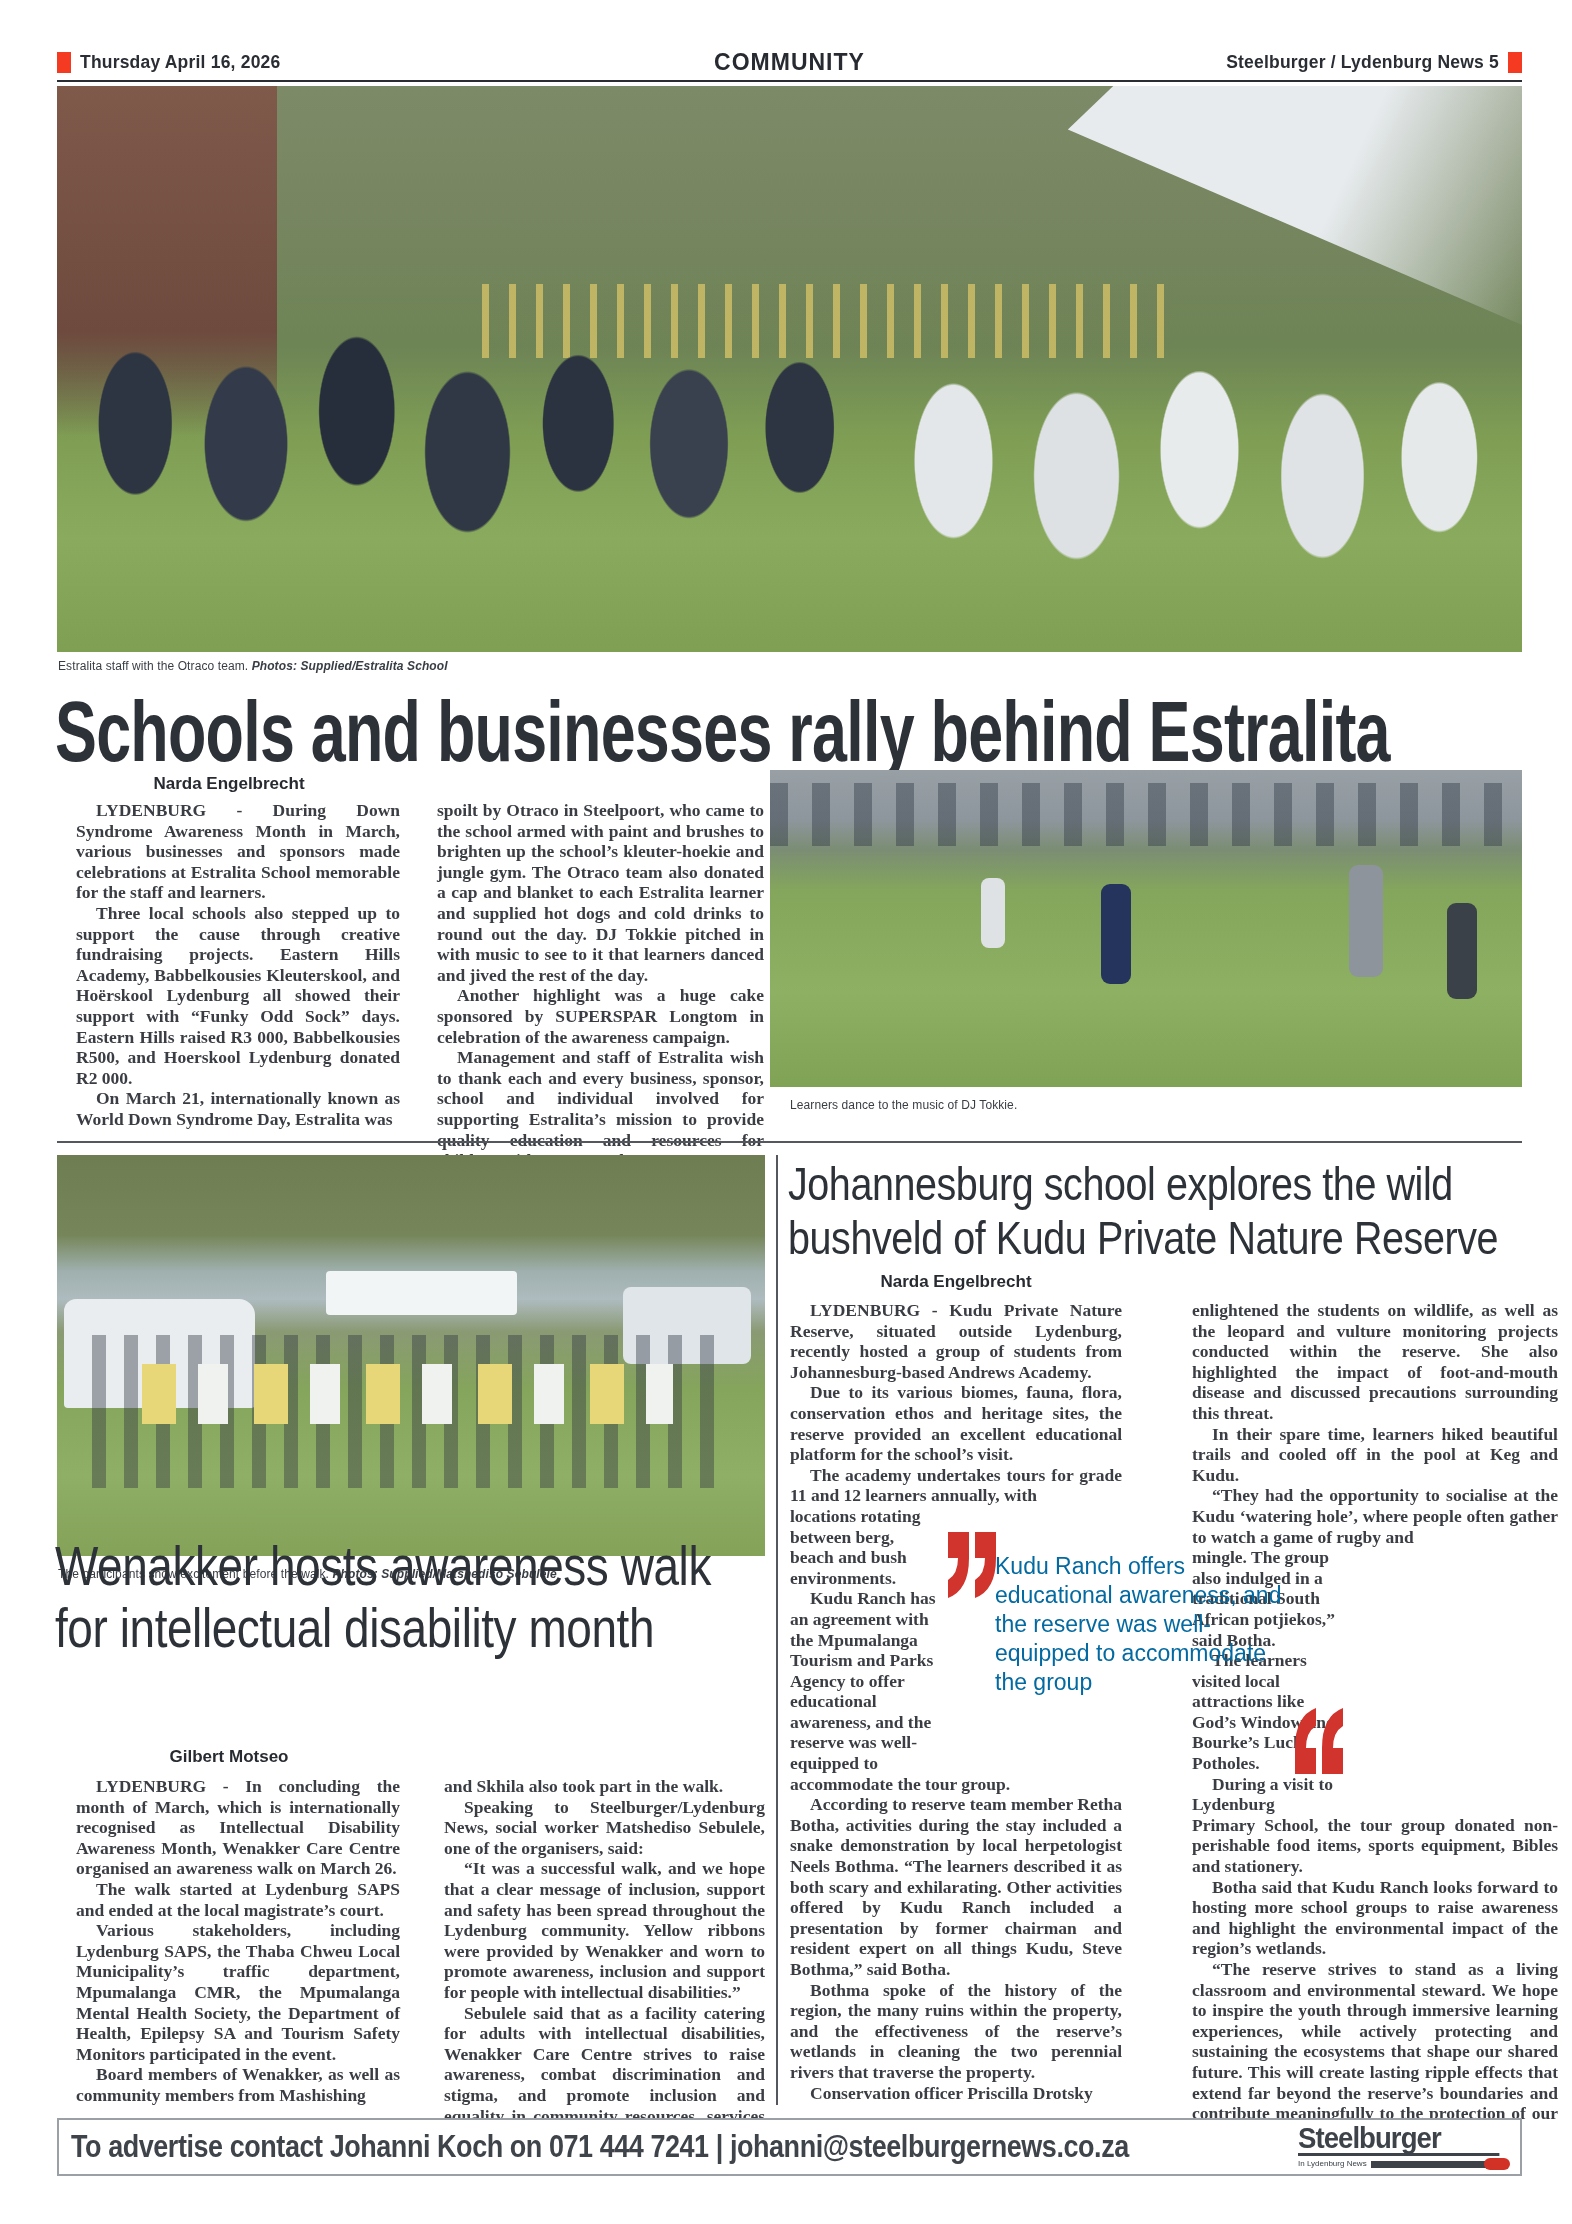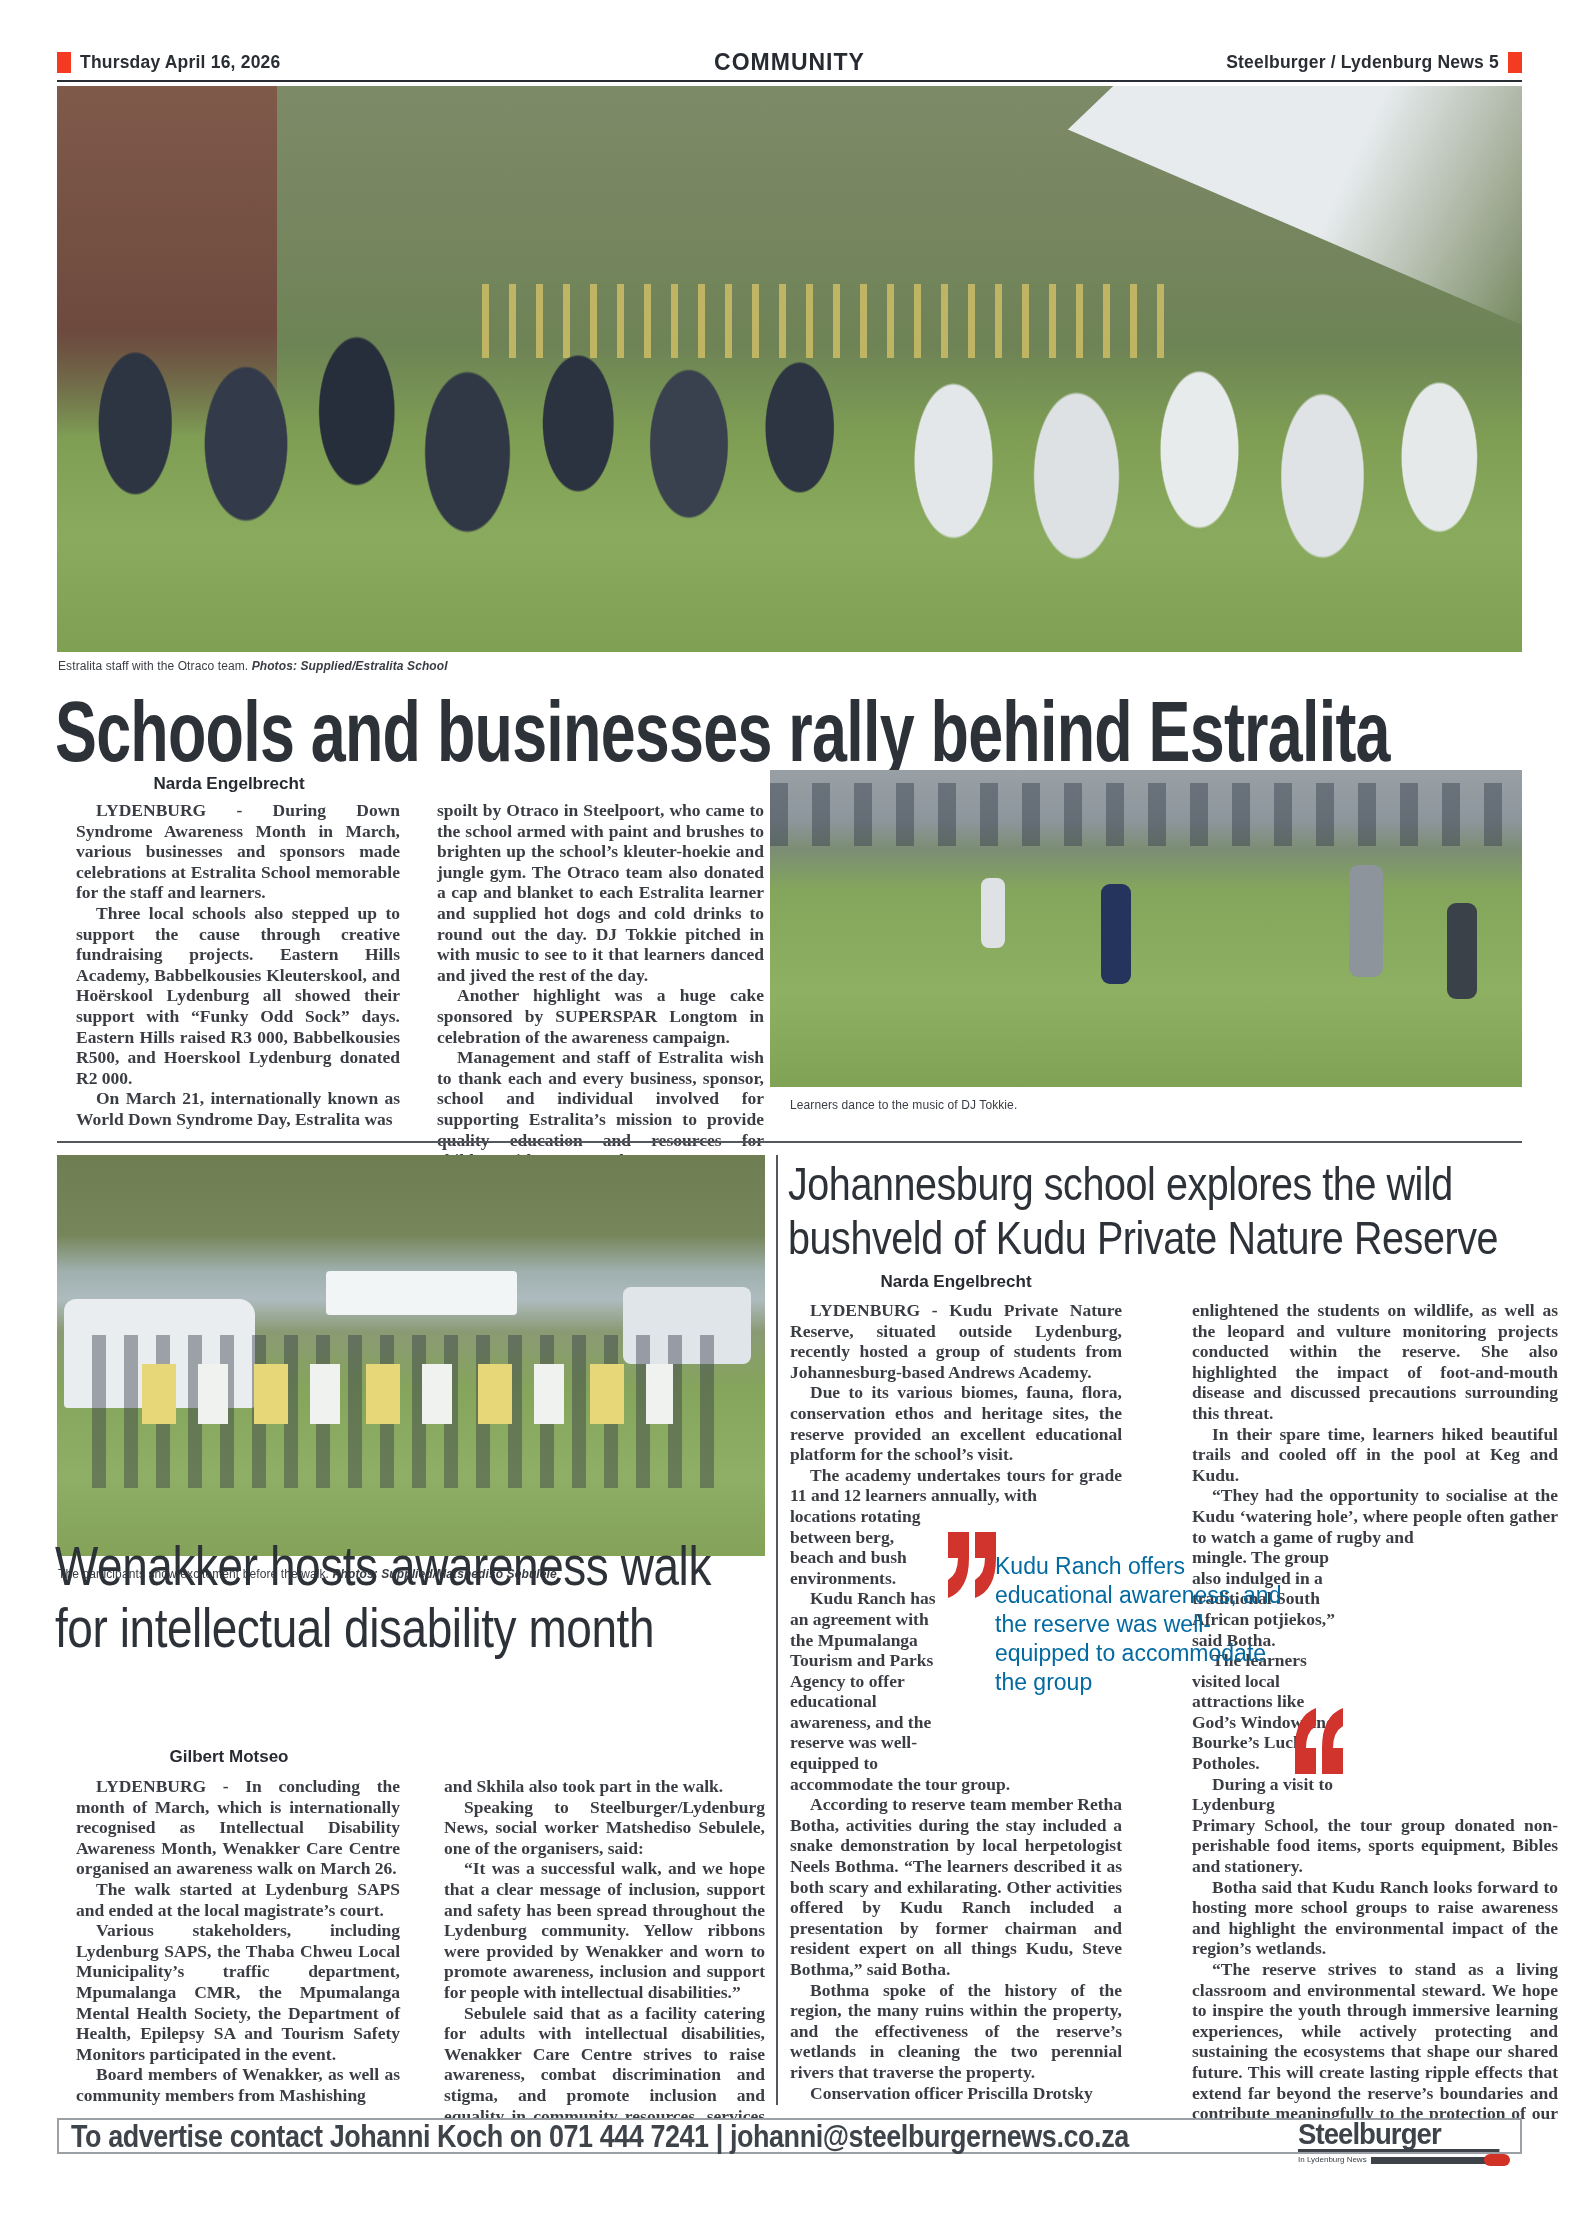--- a/index.html
+++ b/index.html
@@ -108,22 +108,22 @@
   .rule-mid{left:57px;top:1141px;width:1465px;height:2px;background:#54585e;}
   .vrule{left:776px;top:1155px;width:2px;height:950px;background:#54585e;}
 
   
   .pq{left:945px;top:1518px;width:405px;height:258px;}
   .pq-text{margin:34px 50px 0 50px;font-size:23px;line-height:29px;color:#0369a1;}
   .pq-open{position:absolute;left:2px;top:14px;}
   .pq-close{position:absolute;right:6px;bottom:2px;transform:rotate(180deg);}
 
   
-  .footer{left:57px;top:2118px;width:1465px;height:36px;border:2px solid #9aa0a6;box-sizing:border-box;
-          display:flex;justify-content:space-between;background:#fff;}
+  .footer{left:57px;top:2118px;width:1465px;height:58px;border:2px solid #9aa0a6;box-sizing:border-box;
+          display:flex;align-items:center;justify-content:space-between;background:#fff;}
   .foot-txt{margin-left:12px;height:34px;line-height:34px;}
   .foot-txt > span{display:inline-block;transform:scaleX(.87);transform-origin:0 50%;white-space:nowrap;
           font-weight:bold;font-size:31px;color:#3f444b;letter-spacing:-.5px;}
   .logo{margin-right:10px;width:212px;}
   .logo-name{font-weight:800;font-size:29px;color:#3d4349;letter-spacing:-1px;line-height:1;
              border-bottom:3px solid #3d4349;display:block;transform:scaleX(.95);transform-origin:0 50%;}
   .logo-row{display:flex;align-items:center;margin-top:2px;}
   .logo-sub{font-size:8px;color:#3d4349;white-space:nowrap;margin-right:4px;line-height:1;}
   .logo-bar{flex:1;height:7px;background:#3d4349;}
   .logo-pill{width:26px;height:12px;background:#d23226;border-radius:6px;margin-left:-6px;}

